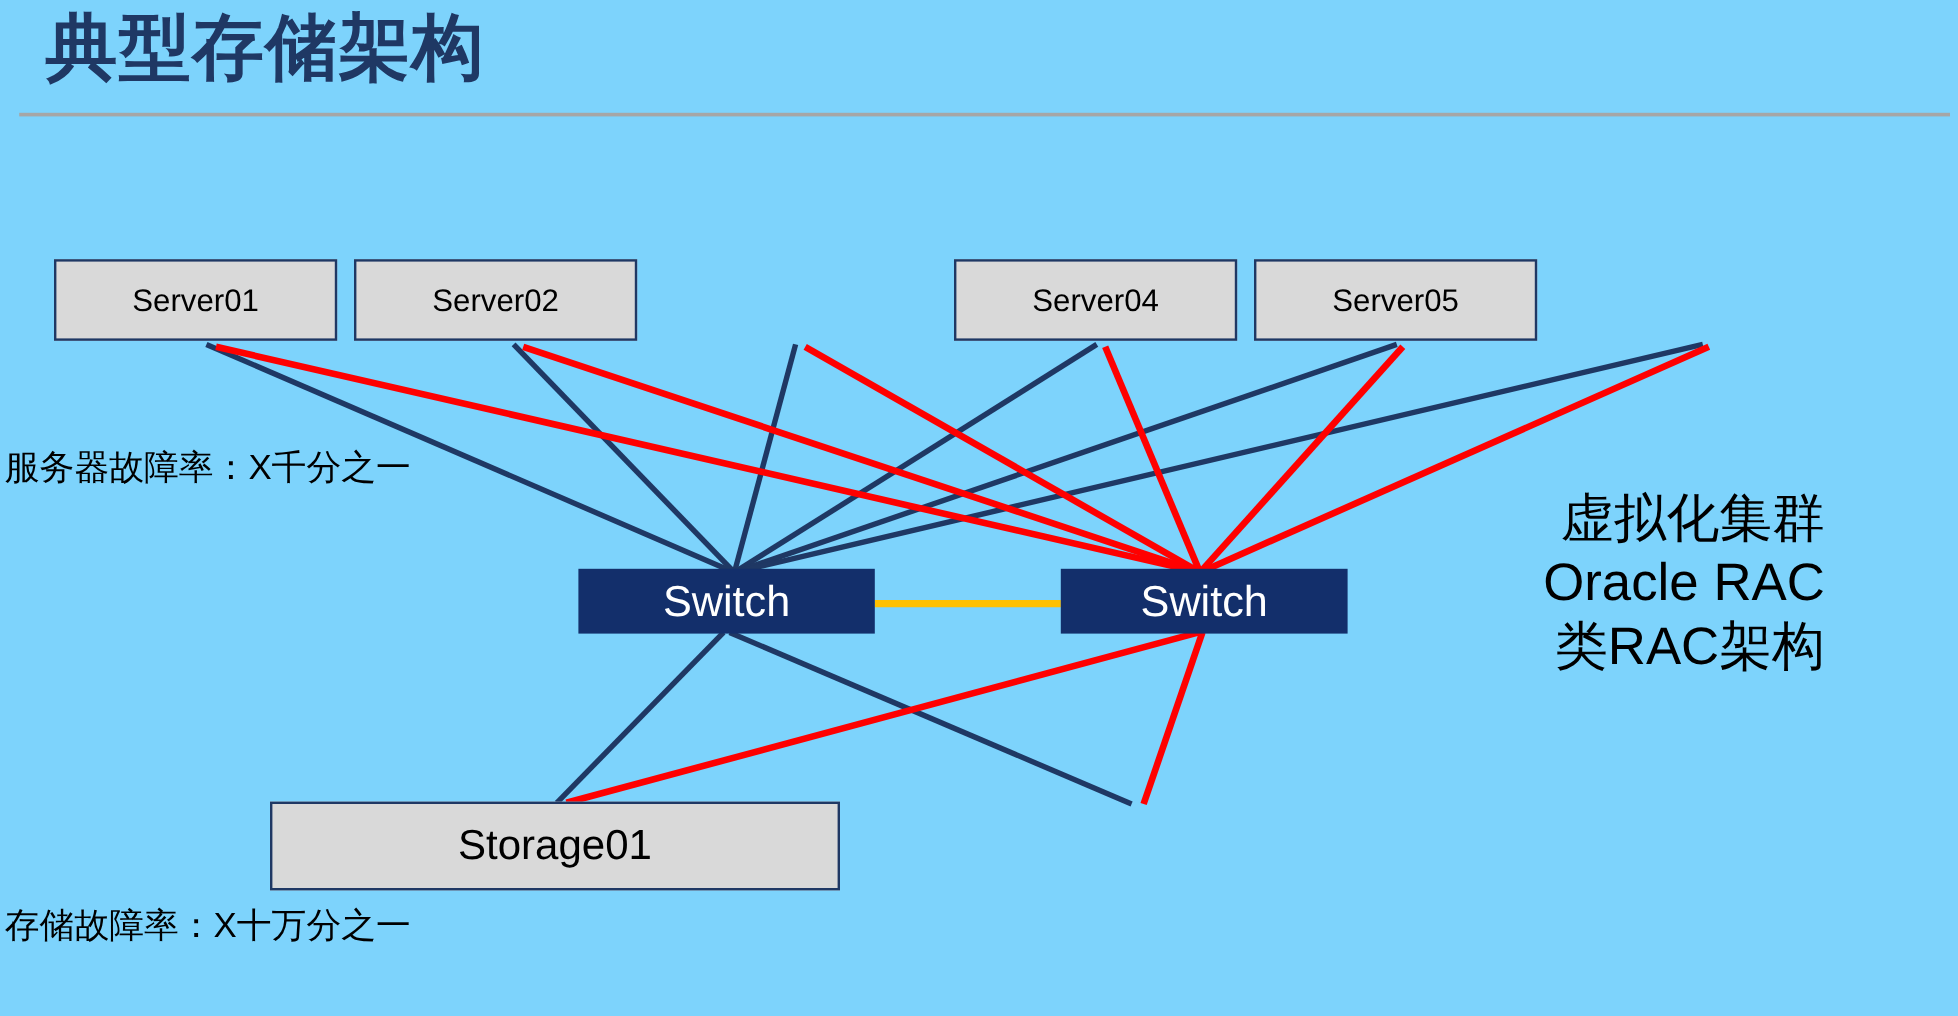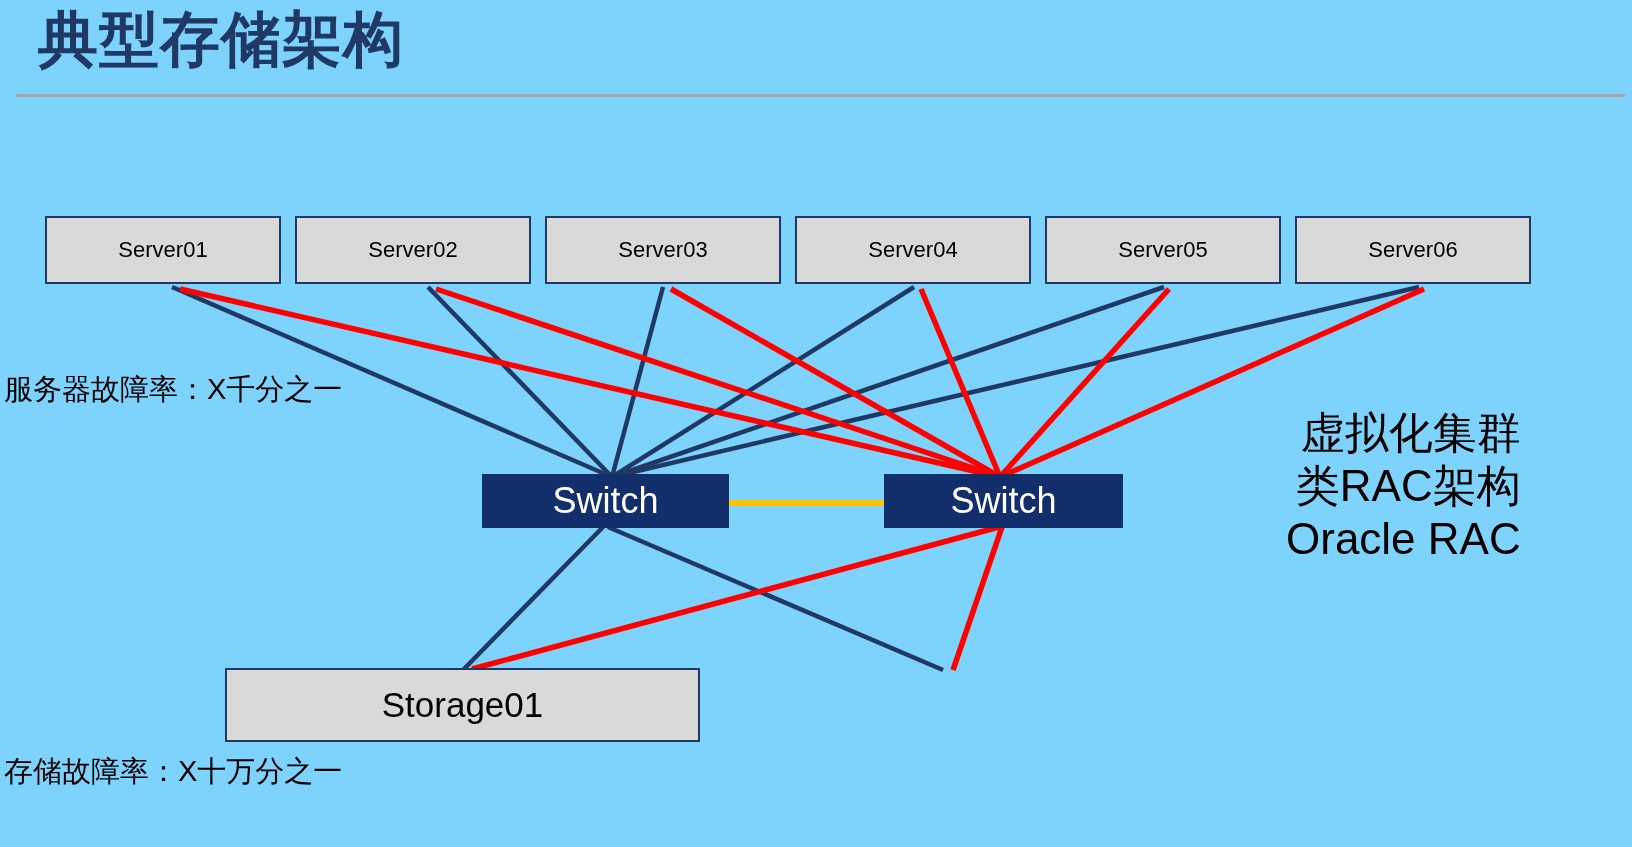--- a/index.html
+++ b/index.html
@@ -23,21 +23,21 @@
   #edges{position:absolute;left:0;top:0;z-index:1;}
   .box{
     position:absolute;z-index:2;
     display:flex;align-items:center;justify-content:center;
     box-sizing:border-box;
   }
   .node{
     background:var(--boxfill,#d9d9d9);
     border:2.5px solid var(--navy,#1f3864);
     color:#000000;
-    font-size:22px;
+    font-size:26px;
   }
   .storage{font-size:35px;text-align:center;}
   .switch{
     background:var(--switchfill,#132f6b);
     color:#ffffff;
     font-size:36px;
     border:none;
   }
   .side-label{
     position:absolute;z-index:3;
@@ -72,32 +72,30 @@
       <line x1="1424" y1="289" x2="1000" y2="477" stroke="#ff0000" stroke-width="5.5"></line>
       <line x1="603" y1="527" x2="464" y2="669" stroke="#1f3864" stroke-width="4.5"></line>
       <line x1="608" y1="527" x2="943" y2="670" stroke="#1f3864" stroke-width="4.5"></line>
       <line x1="999" y1="527" x2="472" y2="669" stroke="#ff0000" stroke-width="5.5"></line>
       <line x1="1002" y1="527" x2="953" y2="670" stroke="#ff0000" stroke-width="5.5"></line>
       <line x1="729" y1="503" x2="884" y2="503" stroke="#ffc000" stroke-width="6"></line>
     </svg>
 
   <div class="box node" style="left:45px;top:216px;width:236px;height:68px">Server01</div>
   <div class="box node" style="left:295px;top:216px;width:236px;height:68px">Server02</div>
-  <div class="box node" style="left:545px;top:216px;width:236px;height:68px">Server03</div>
   <div class="box node" style="left:795px;top:216px;width:236px;height:68px">Server04</div>
   <div class="box node" style="left:1045px;top:216px;width:236px;height:68px">Server05</div>
-  <div class="box node" style="left:1295px;top:216px;width:236px;height:68px">Server06</div>
 
   <div class="box switch" style="left:482px;top:474px;width:247px;height:54px">Switch</div>
   <div class="box switch" style="left:884px;top:474px;width:239px;height:54px">Switch</div>
 
   <div class="box node storage" style="left:225px;top:668px;width:475px;height:74px">Storage01</div>
 
   <div class="side-label" style="left:4px;top:370px">服务器故障率：X千分之一</div>
   <div class="side-label" style="left:4px;top:752px">存储故障率：X十万分之一</div>
 
   <div id="right-note">
     <div>虚拟化集群</div>
+    <div>Oracle RAC</div>
     <div>类RAC架构</div>
-    <div>Oracle RAC</div>
   </div>
 
 </div>
 
 </body></html>

